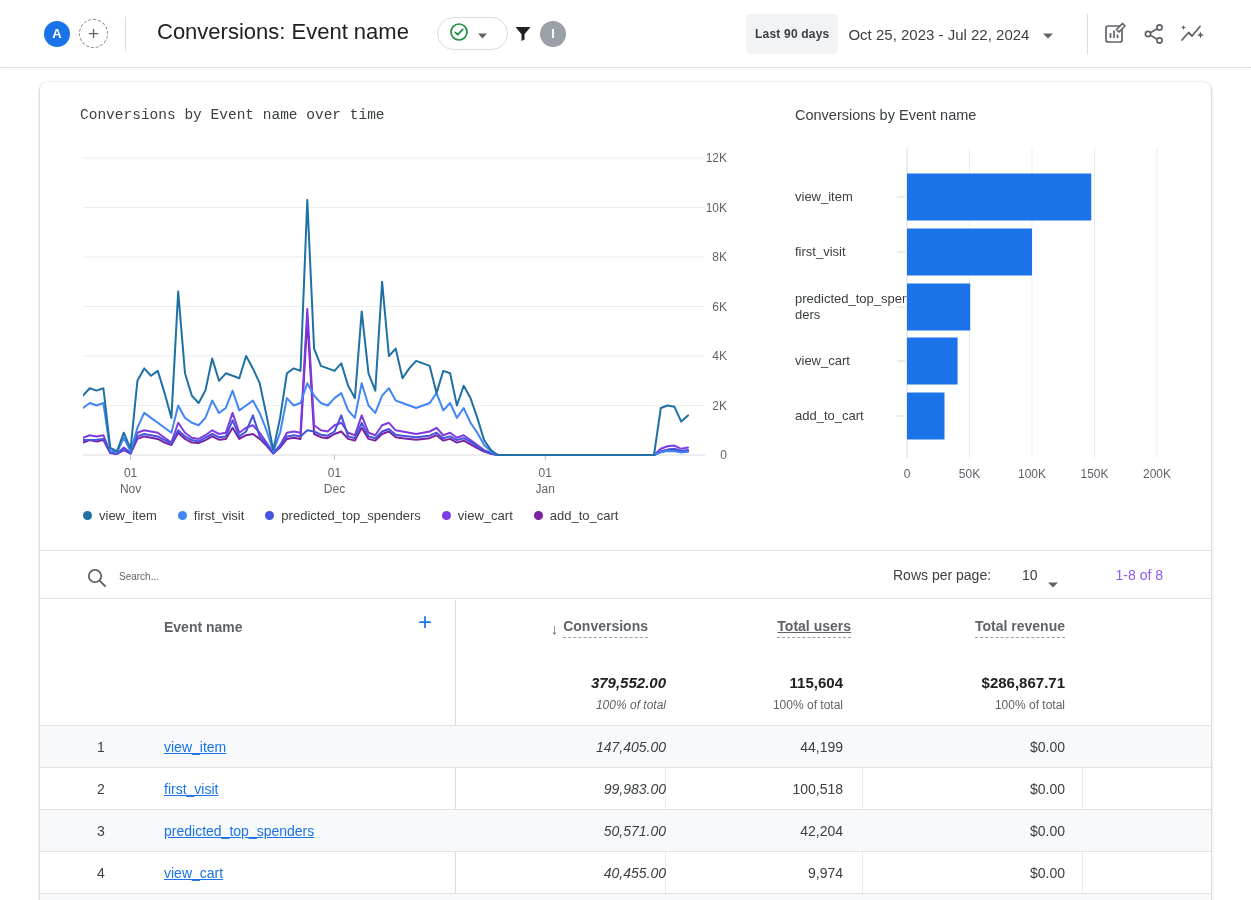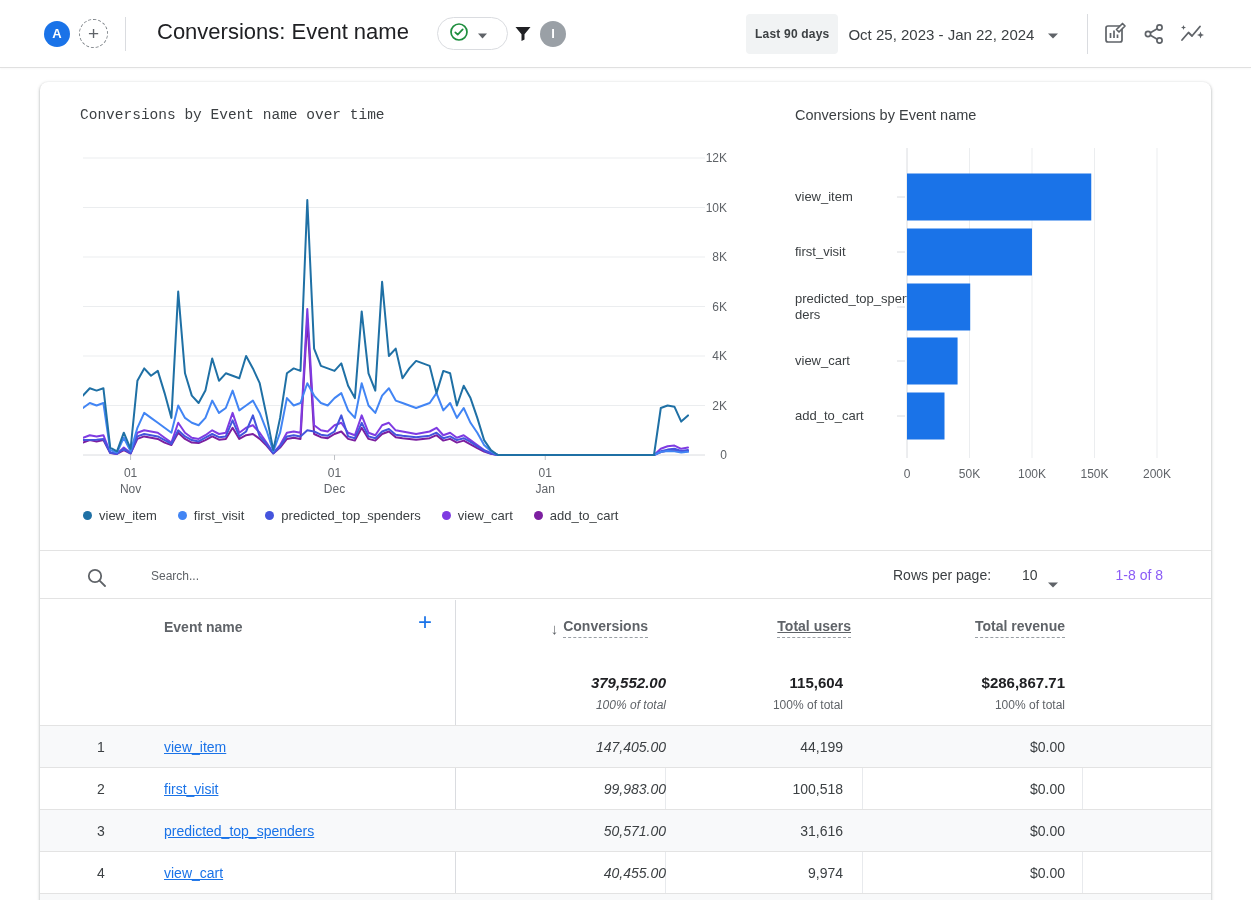--- a/index.html
+++ b/index.html
@@ -46,21 +46,21 @@
 
   .legend { position:absolute; left:43px; top:426px; display:flex; align-items:center; gap:21px; }
   .legend-item { display:flex; align-items:center; gap:7px; font-size:13px; color:#3c4043; }
   .legend-dot { width:9px; height:9px; border-radius:50%; display:inline-block; }
 
   
   .toolbar { position:absolute; left:0; top:468px; width:1171px; height:49px;
     border-top:1px solid #e3e3e3; border-bottom:1px solid #e3e3e3; }
   .search-icon { position:absolute; left:47px; top:17px; }
   .search-input { position:absolute; left:79px; top:12px; width:330px; height:26px; border:none; outline:none;
-    font-size:12px; font-family:"Liberation Sans", sans-serif; color:#15803d; background:transparent;margin-left:32px; }
+    font-size:10px; font-family:"Liberation Sans", sans-serif; color:#15803d; background:transparent; }
   .search-input::placeholder { color:#5f6368; }
   .rpp-label { position:absolute; left:853px; top:16px; font-size:14px; color:#3c4043; }
   .rpp-value { position:absolute; left:982px; top:16px; font-size:14px; color:#3c4043; cursor:pointer; }
   .rpp-caret { position:absolute; left:1008px; top:23px; cursor:pointer; }
   .pagination { position:absolute; right:48px; top:16px; font-size:14px; color:#8b5cf6; }
 
   
   .t-vdiv-main { position:absolute; left:415px; top:518px; width:1px; height:310px; background:#dadce0; }
   .t-vdiv { position:absolute; width:1px; top:643px; height:185px; background:#e8eaed; }
   .t-head { position:absolute; left:0; top:518px; width:1171px; height:55px; }
@@ -107,21 +107,21 @@
 
   <div class="filter-btn">
     <svg width="22" height="22" viewBox="0 0 22 22">
       <path d="M3.5 4h15l-6 7.2v5.3l-3 1.5v-6.8z" fill="#202124"></path>
     </svg>
   </div>
   <div class="i-badge">I</div>
 
   <div class="date-ctl">
     <span class="range-chip">Last 90 days</span>
-    <span class="range-text">Oct 25, 2023 - Jan 22, 2024</span>
+    <span class="range-text">Oct 25, 2023 - Jul 22, 2024</span>
     <span>
       <svg width="10" height="6" viewBox="0 0 10 6">
           <polygon points="0,0.5 10,0.5 5,5.5" fill="#5f6368"></polygon>
         </svg>
     </span>
   </div>
   <div class="hdr-vdiv2"></div>
 
   <div class="hdr-icon ic-edit">
     <svg viewBox="0 0 26 26" fill="none" stroke="#5f6368" stroke-width="1.7">
@@ -292,21 +292,21 @@
     <span class="row-idx">2</span>
     <span class="row-link">first_visit</span>
     <span class="r-conv">99,983.00</span>
     <span class="r-users">100,518</span>
     <span class="r-rev">$0.00</span>
   </div>
   <div class="trow stripe" style="top:727px">
     <span class="row-idx">3</span>
     <span class="row-link">predicted_top_spenders</span>
     <span class="r-conv">50,571.00</span>
-    <span class="r-users">31,616</span>
+    <span class="r-users">42,204</span>
     <span class="r-rev">$0.00</span>
   </div>
   <div class="trow" style="top:769px">
     <span class="row-idx">4</span>
     <span class="row-link">view_cart</span>
     <span class="r-conv">40,455.00</span>
     <span class="r-users">9,974</span>
     <span class="r-rev">$0.00</span>
   </div>
   <div class="trow stripe" style="top:811px"></div>

